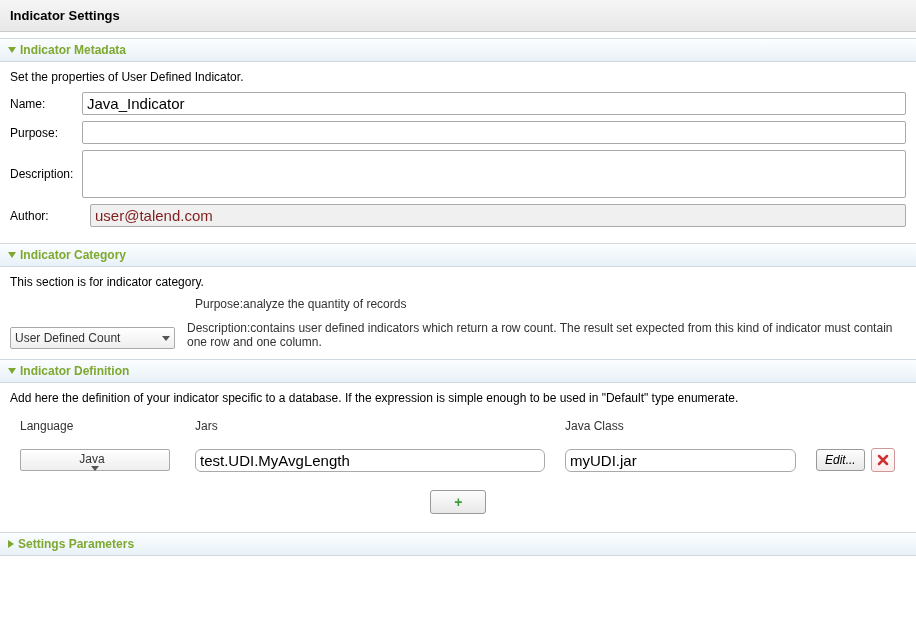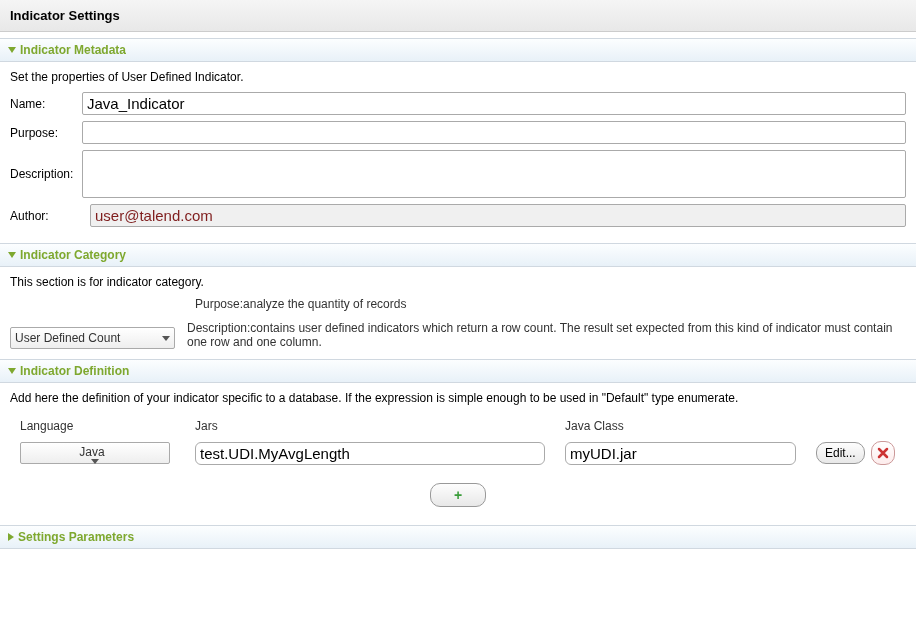--- a/index.html
+++ b/index.html
@@ -119,39 +119,40 @@
     margin-left: 8px;
   }
   .def-grid {
     padding: 6px 10px 0 10px;
   }
   .def-header-row, .def-input-row {
     display: flex;
     gap: 20px;
     align-items: center;
   }
-  .def-header-row { margin-bottom: 8px; }
+  .def-header-row { margin-bottom: 15px; }
   .col-lang { width: 155px; }
   .col-jars { width: 350px; }
   .col-class { flex: 1; }
   .col-actions { width: 80px; display: flex; gap: 6px; align-items: center; }
   .def-input-row input[type="text"] {
     width: 100%;
     border-radius: 6px;
   }
   .btn {
     border: 1px solid #999;
     background: linear-gradient(#fdfdfd, #e8e8e8);
-    border-radius: 10px;
+    border-radius: 3px;
     padding: 3px 8px;
     font-size: 12px;
     cursor: pointer;
     display: inline-flex;
     align-items: center;
     justify-content: center;
+    font-style: italic;
   }
   .del-btn {
     border: 1px solid #c99;
     background: linear-gradient(#fff, #fdecec);
     width: 24px; height: 24px;
     padding: 0;
   }
   .del-btn svg { width: 12px; height: 12px; }
   .add-row-wrap {
     display: flex;

